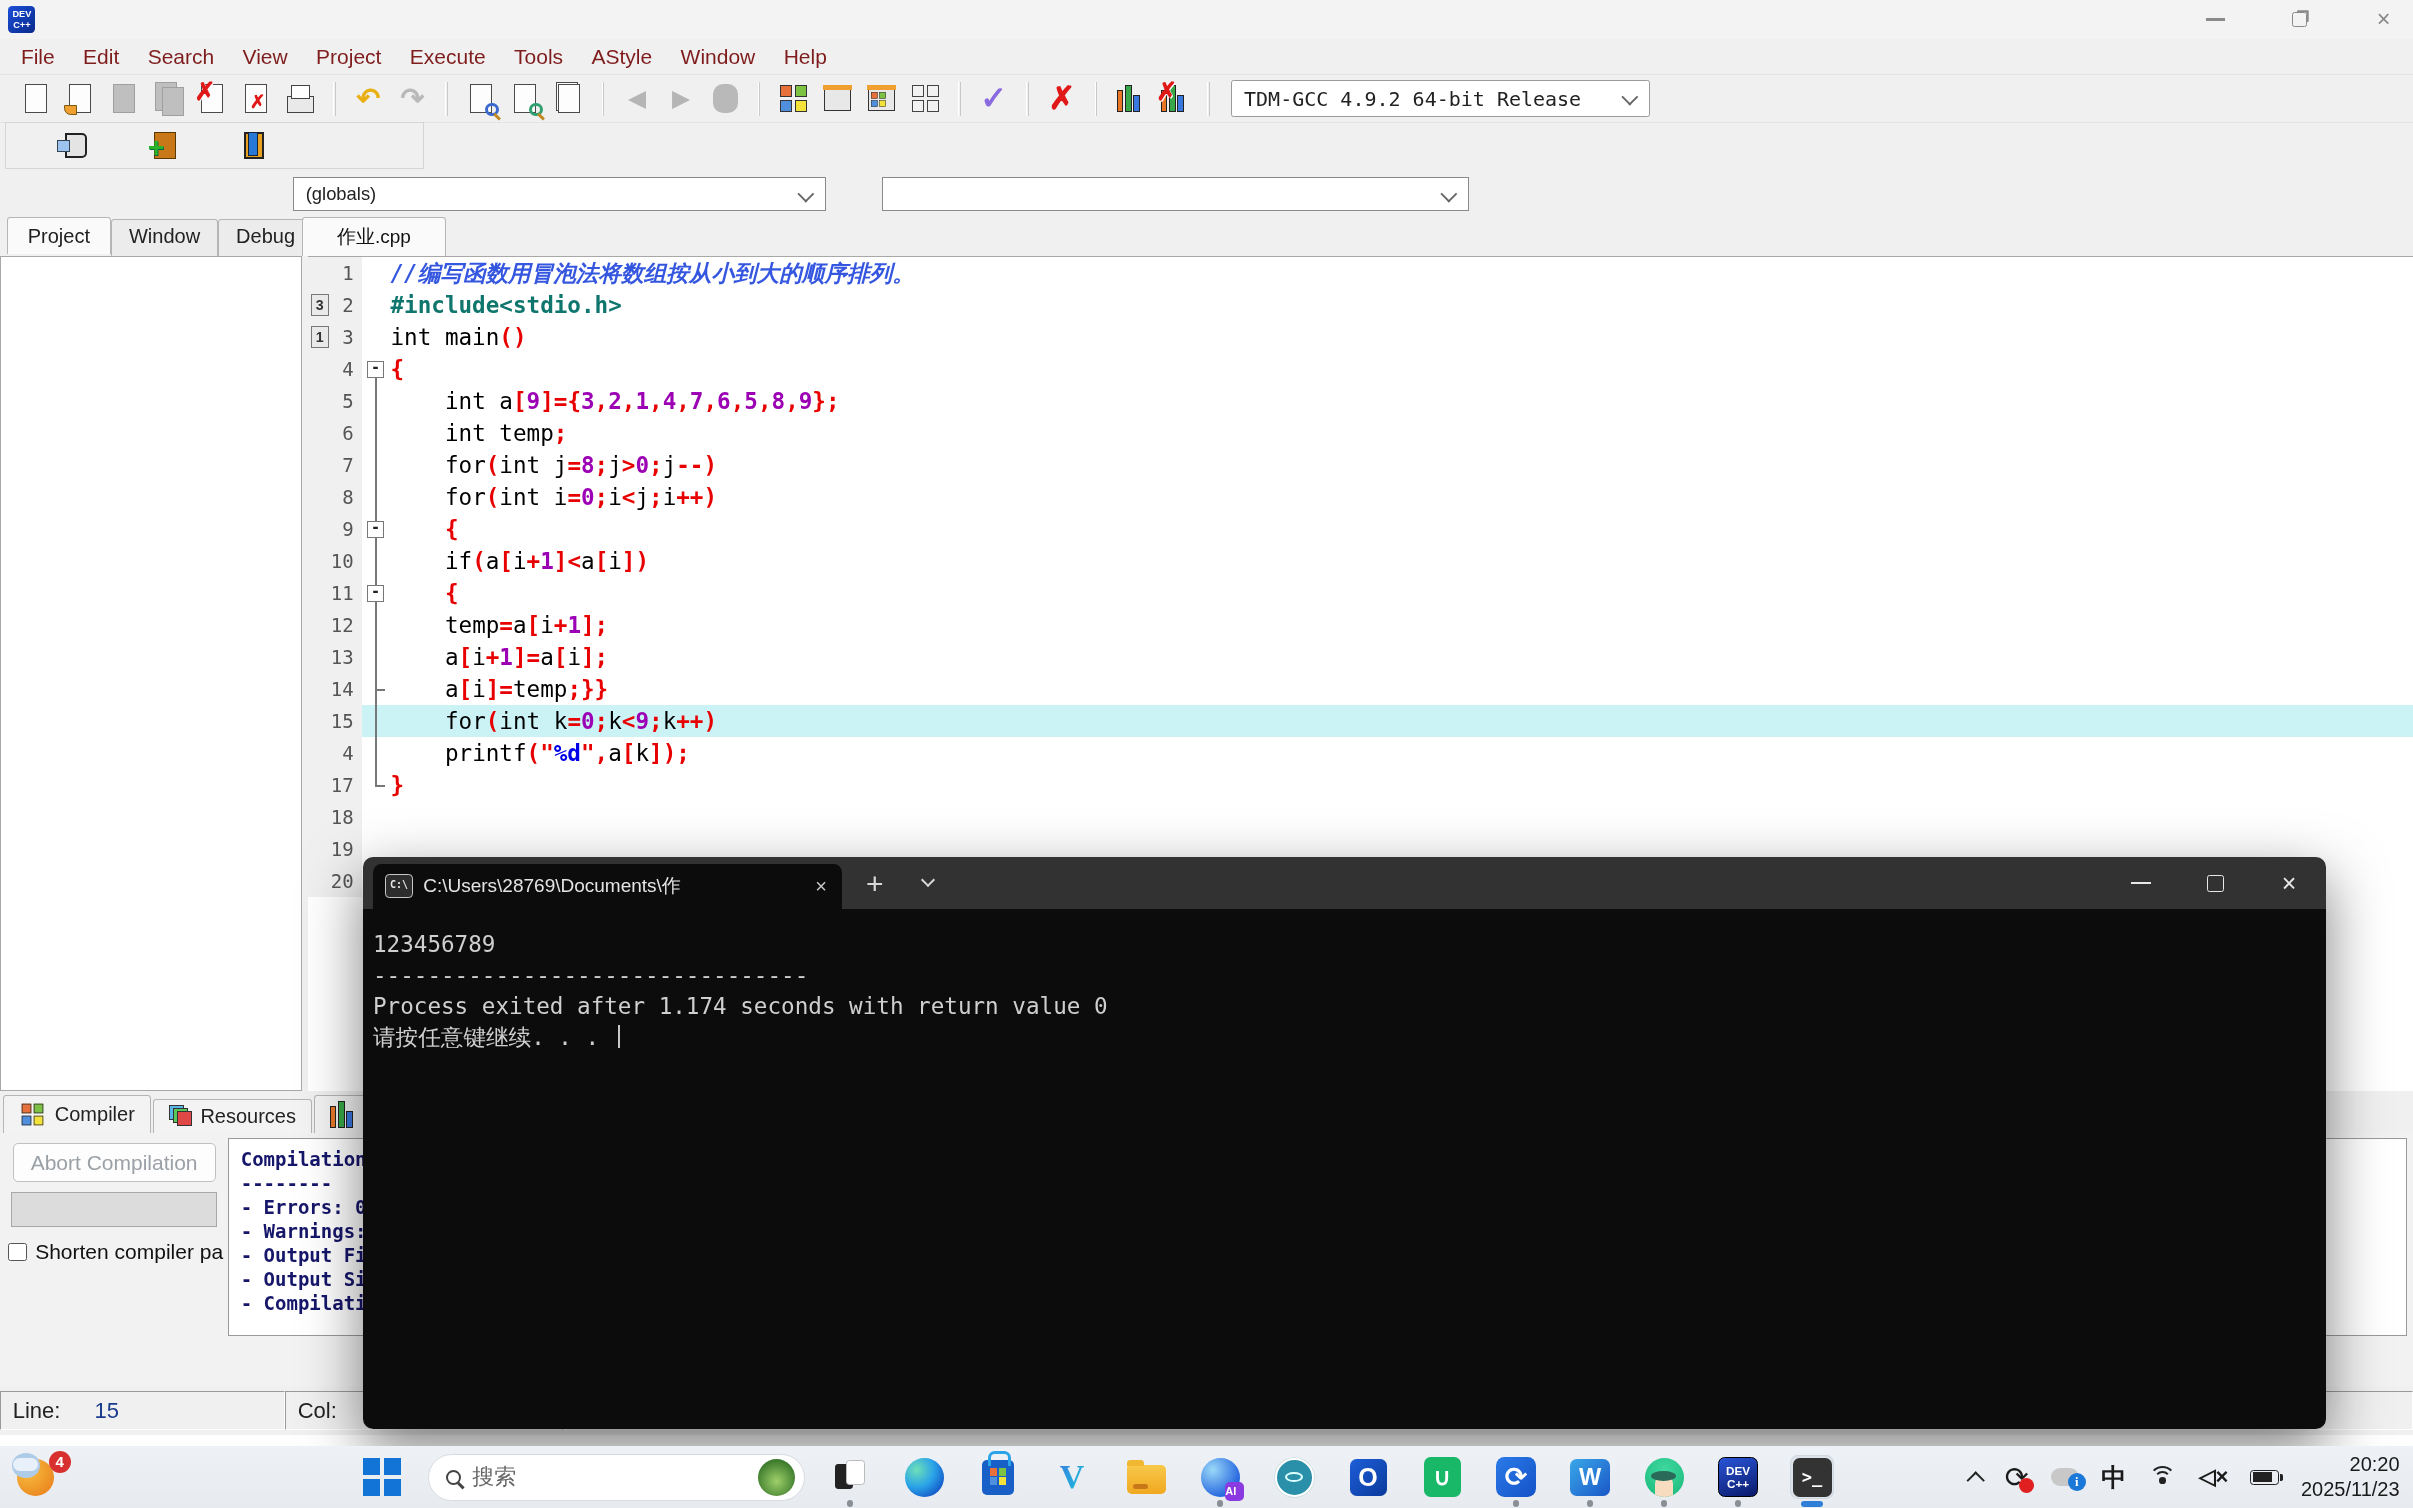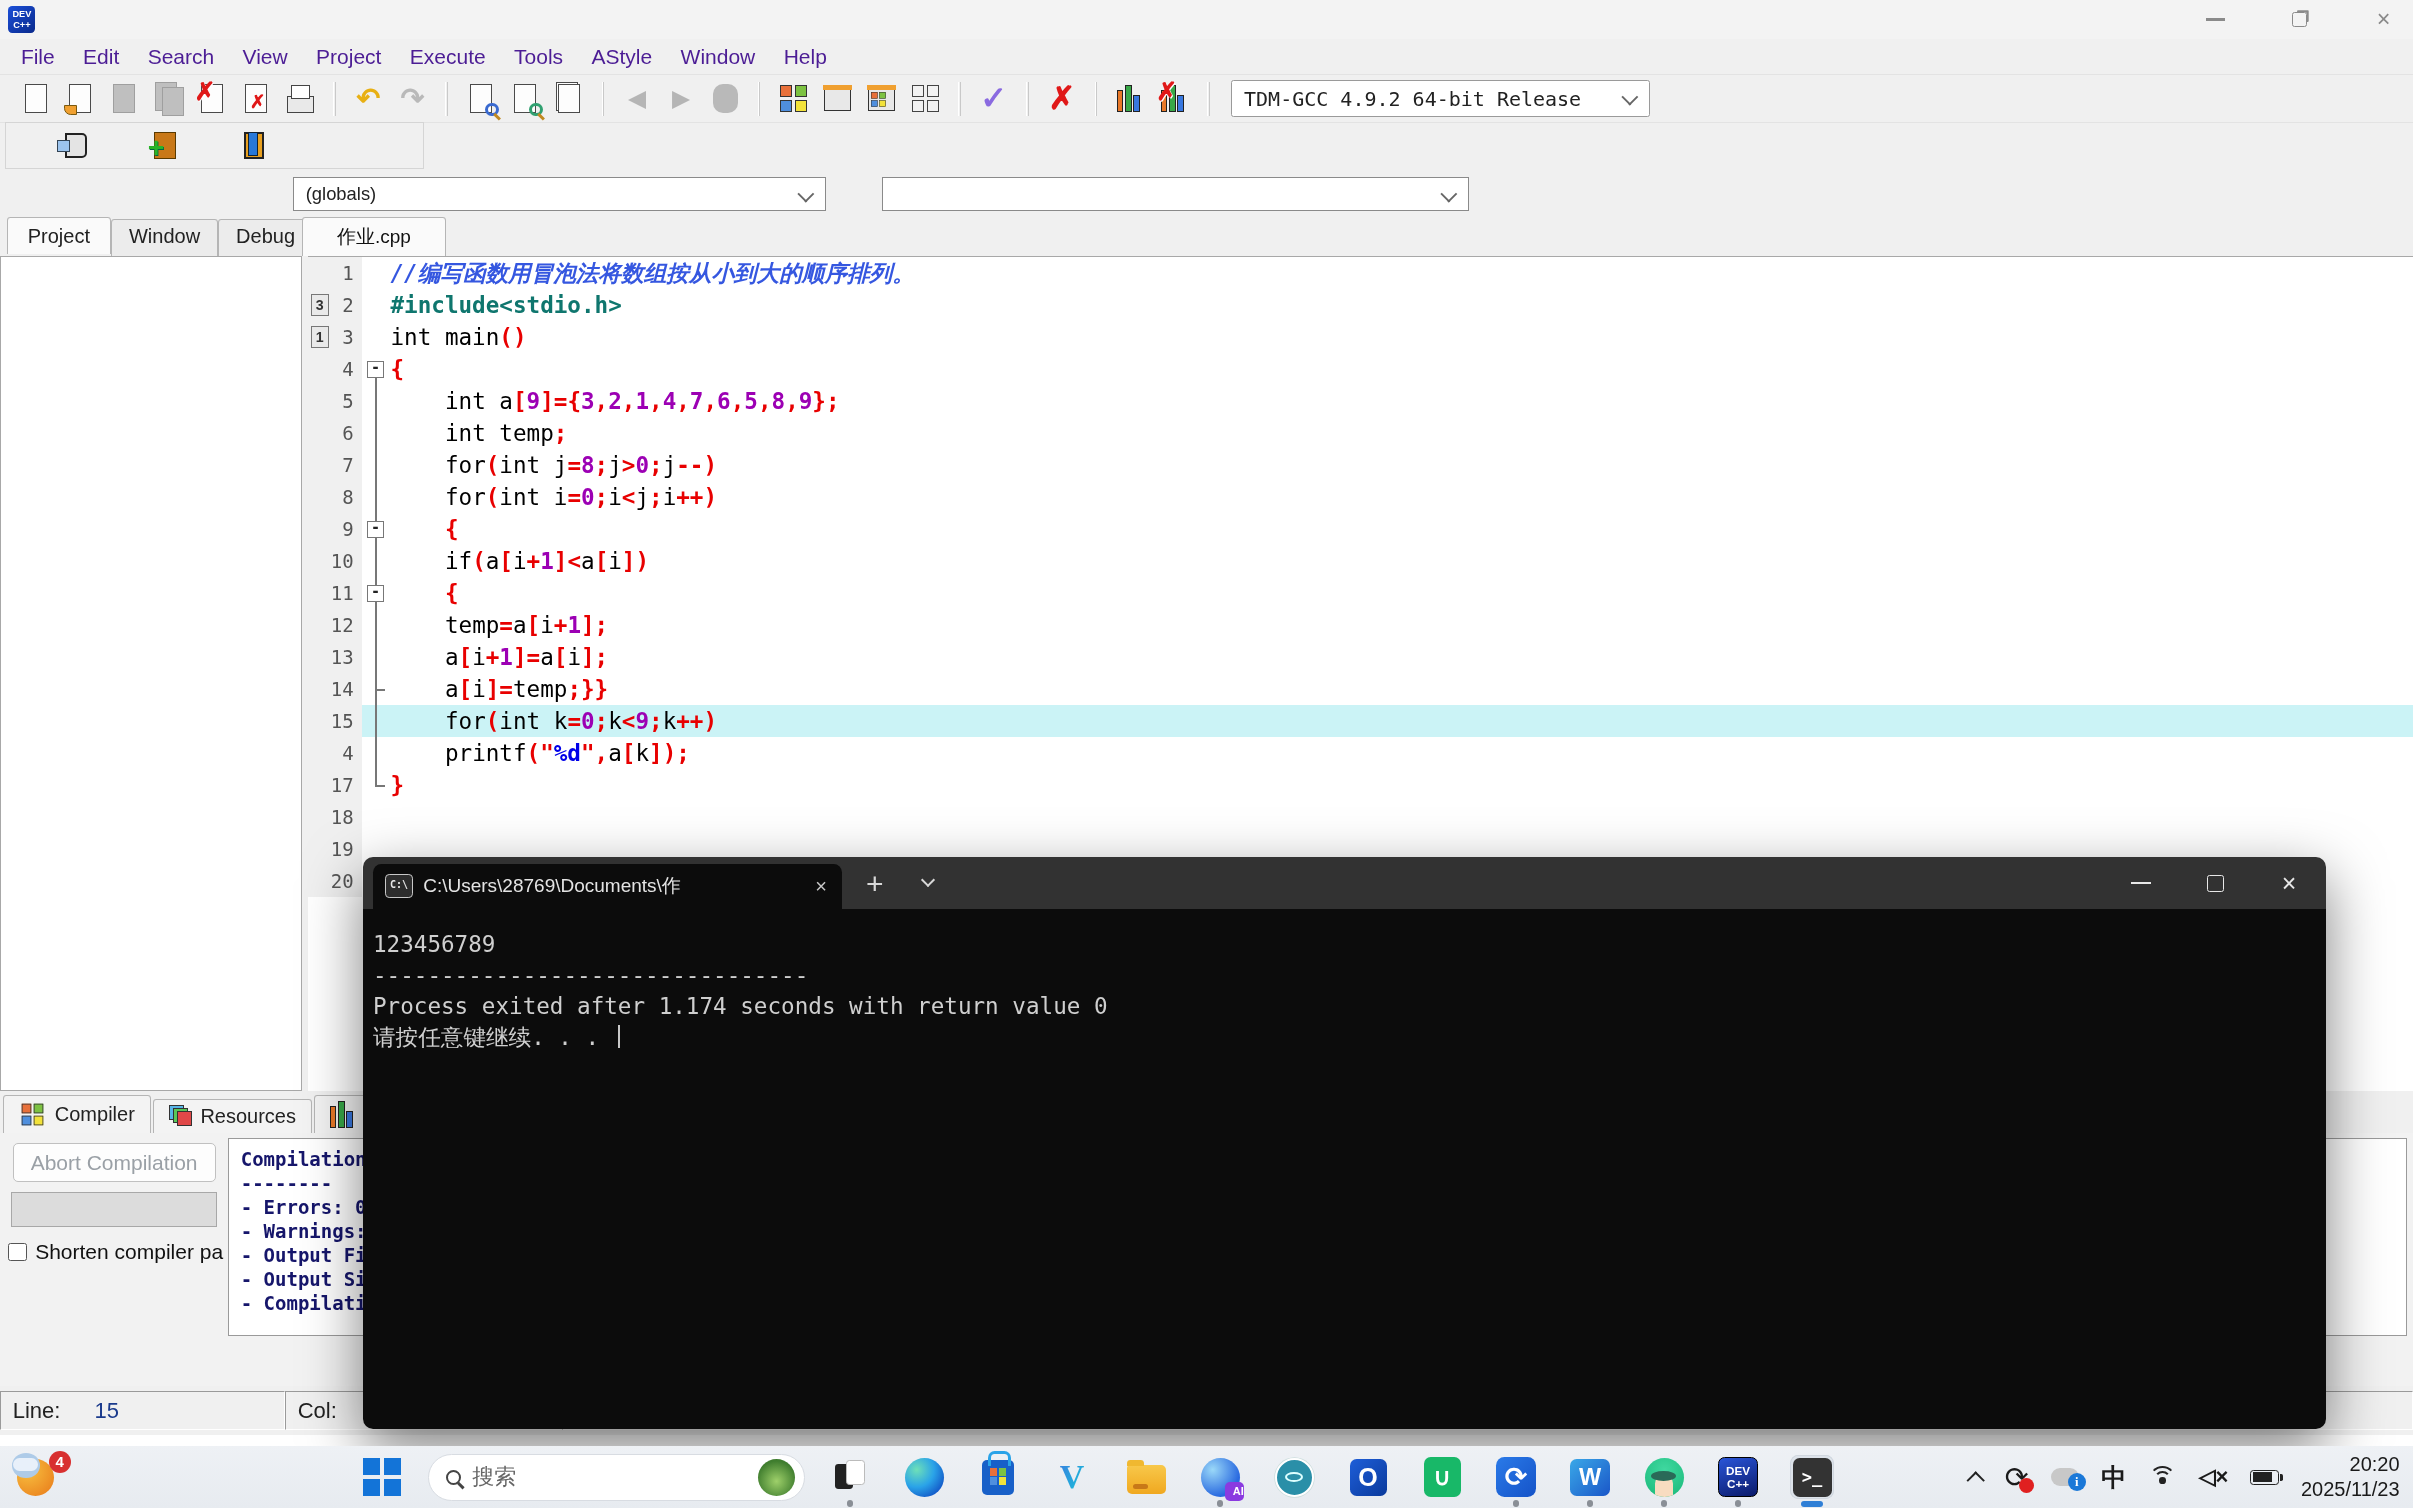--- a/index.html
+++ b/index.html
@@ -11,21 +11,21 @@
   #titlebar{position:absolute;left:0;top:0;width:100%;height:39px;background:#f3f3f3;display:flex;align-items:center;padding-left:8.4px}
   .devlogo{width:27px;height:27px;border-radius:4.2px;background:linear-gradient(135deg,#1b4fd8,#0a2a8c);color:#fff;font:bold 9.2px/11px "Liberation Sans",sans-serif;text-align:center;padding-top:2.5px;margin-right:8.4px}
   #win-title{color:#8a8a8a;font-size:21px}
   #winctl{position:absolute;right:17px;top:0;height:39px;display:flex;align-items:center;gap:59px;color:#8a8a8a}
   .wc{width:25px;height:25px;display:flex;align-items:center;justify-content:center;font-size:23.5px}
   .wc .mini{width:18.4px;height:2.5px;background:#8a8a8a}
   .wc .rest{width:15px;height:15px;border:1.7px solid #8a8a8a;border-radius:2.5px;box-shadow:3.4px -3.4px 0 -1.7px #8a8a8a}
 
   
   #menubar{position:absolute;left:0;top:39px;width:100%;height:35px;display:flex;align-items:center;padding-left:6.7px}
-  .menu-item{padding:0 14.2px;font-size:21px;color:#4c1d95}
+  .menu-item{padding:0 14.2px;font-size:21px;color:#7f1d1d}
 
   
   #tb1{position:absolute;left:0;top:74px;width:100%;height:49px;border-top:0.8px solid #e3e3e3;border-bottom:0.8px solid #e3e3e3;display:flex;align-items:center;padding-left:11.7px}
   .grip{width:2.5px;height:34px;border-left:1.7px solid #fff;border-right:1.7px solid #c9c9c9;margin:0 8.4px}
   .tbgroup{display:flex;align-items:center;gap:5px;padding:0 5px}
   .tbi{width:39px;height:39px;display:flex;align-items:center;justify-content:center;position:relative}
   .pg{width:22px;height:28.5px;background:#fdfdfd;border:1.7px solid #4a4a4a;position:relative}
   .pg.dim{background:#bfbfbf;border-color:#9f9f9f}
   .pg .corner{position:absolute;left:-6.7px;bottom:-3.4px;width:13.4px;height:10px;background:#f0a030;border:1.7px solid #7a5a10;border-radius:0 0 0 6.7px}
   .off1{position:absolute;left:6.7px;top:3.4px}.off2{position:absolute;left:13.4px;top:8.4px}
@@ -164,21 +164,21 @@
   .k-edge .circ{background:radial-gradient(circle at 30% 30%,#6ee0b8,#2aa3e8 45%,#1358c8 80%)}
   .bag{width:32px;height:35px;background:#1860c8;border-radius:5px;position:relative}
   .bag:before{content:"";position:absolute;left:5.9px;top:-8.4px;width:17px;height:11.7px;border:3.4px solid #2aa3e8;border-bottom:none;border-radius:6.7px 6.7px 0 0}
   .bag .g{position:absolute;left:7.5px;top:8.4px;width:17px;height:17px;display:grid;grid-template-columns:7.5px 7.5px;grid-template-rows:7.5px 7.5px;gap:1.7px}
   .bag .g i{display:block}
   .vtxt{font:bold 34px "Liberation Serif",serif;background:linear-gradient(120deg,#3a7de0,#15c8d8);-webkit-background-clip:text;background-clip:text;color:transparent}
   .fold-ic{width:39px;height:28.5px;background:linear-gradient(#f8c84a,#f0a820);border-radius:3.4px 5px 5px 5px;position:relative;margin-top:5px}
   .fold-ic:before{content:"";position:absolute;left:0;top:-5.9px;width:17px;height:6.7px;background:#f0b830;border-radius:3.4px 3.4px 0 0}
   .fold-ic:after{content:"";position:absolute;left:6.7px;bottom:5px;width:15px;height:5px;background:#c87818;border-radius:2.5px}
   .k-ai .circ{background:radial-gradient(circle at 30% 30%,#9ad8f8,#2a6ae0 70%)}
-  .aibadge{position:absolute;right:-1.7px;bottom:-1.7px;width:18.4px;height:18.4px;border-radius:5px;background:#8a3ae0;color:#fff;font:bold 11px/18.4px "Liberation Sans",sans-serif;text-align:right}
+  .aibadge{position:absolute;right:-1.7px;bottom:-1.7px;width:18.4px;height:18.4px;border-radius:5px;background:#8a3ae0;color:#fff;font:bold 11px/18.4px "Liberation Sans",sans-serif;text-align:left}
   .k-eye .circ{background:#2a8fa8;border:2.5px solid #fff;box-shadow:0 0 0 0.8px #cdd;display:flex;align-items:center;justify-content:center}
   .eyeball{width:18.4px;height:10px;border:2.5px solid #dff;border-radius:50%;position:relative}
   .otxt{width:37px;height:37px;border-radius:6.7px;background:linear-gradient(135deg,#1e5ed8,#0a3a9c);color:#fff;font:bold 25px/37px "Liberation Sans",sans-serif;text-align:center}
   .k-ushop .sq{width:37px;height:40px;background:#18b868;border-radius:6.7px;color:#fff;font:bold 23.5px/40px "Liberation Sans",sans-serif;text-align:center}
   .k-sync .sq{width:40px;height:40px;background:linear-gradient(135deg,#2a7ae8,#1553c8);border-radius:8.4px;color:#fff;font:bold 27px/40px "DejaVu Sans",sans-serif;text-align:center}
   .k-word .sq{width:40px;height:37px;background:linear-gradient(135deg,#3aa8e8,#1a56c8);border-radius:6.7px;color:#fff;font:bold 23.5px/37px "Liberation Sans",sans-serif;text-align:center;position:relative}
   .k-avatar .circ{background:radial-gradient(circle at 50% 30%,#40d8a0,#18b878);display:flex;align-items:flex-end;justify-content:center;overflow:hidden}
   .person{width:18.4px;height:22px;background:#f8dcc0;border-radius:8.4px 8.4px 0 0;position:relative}
   .person:before{content:"";position:absolute;left:-3.4px;top:-3.4px;width:25px;height:10px;background:#2a6a58;border-radius:50%}
   .k-dev .sq{width:40px;height:40px;background:linear-gradient(160deg,#2a55d8,#0a1a6a);border:1.7px solid #000;border-radius:6.7px;color:#fff;font:bold 11.7px/13.4px "Liberation Sans",sans-serif;text-align:center;padding-top:5.9px}

